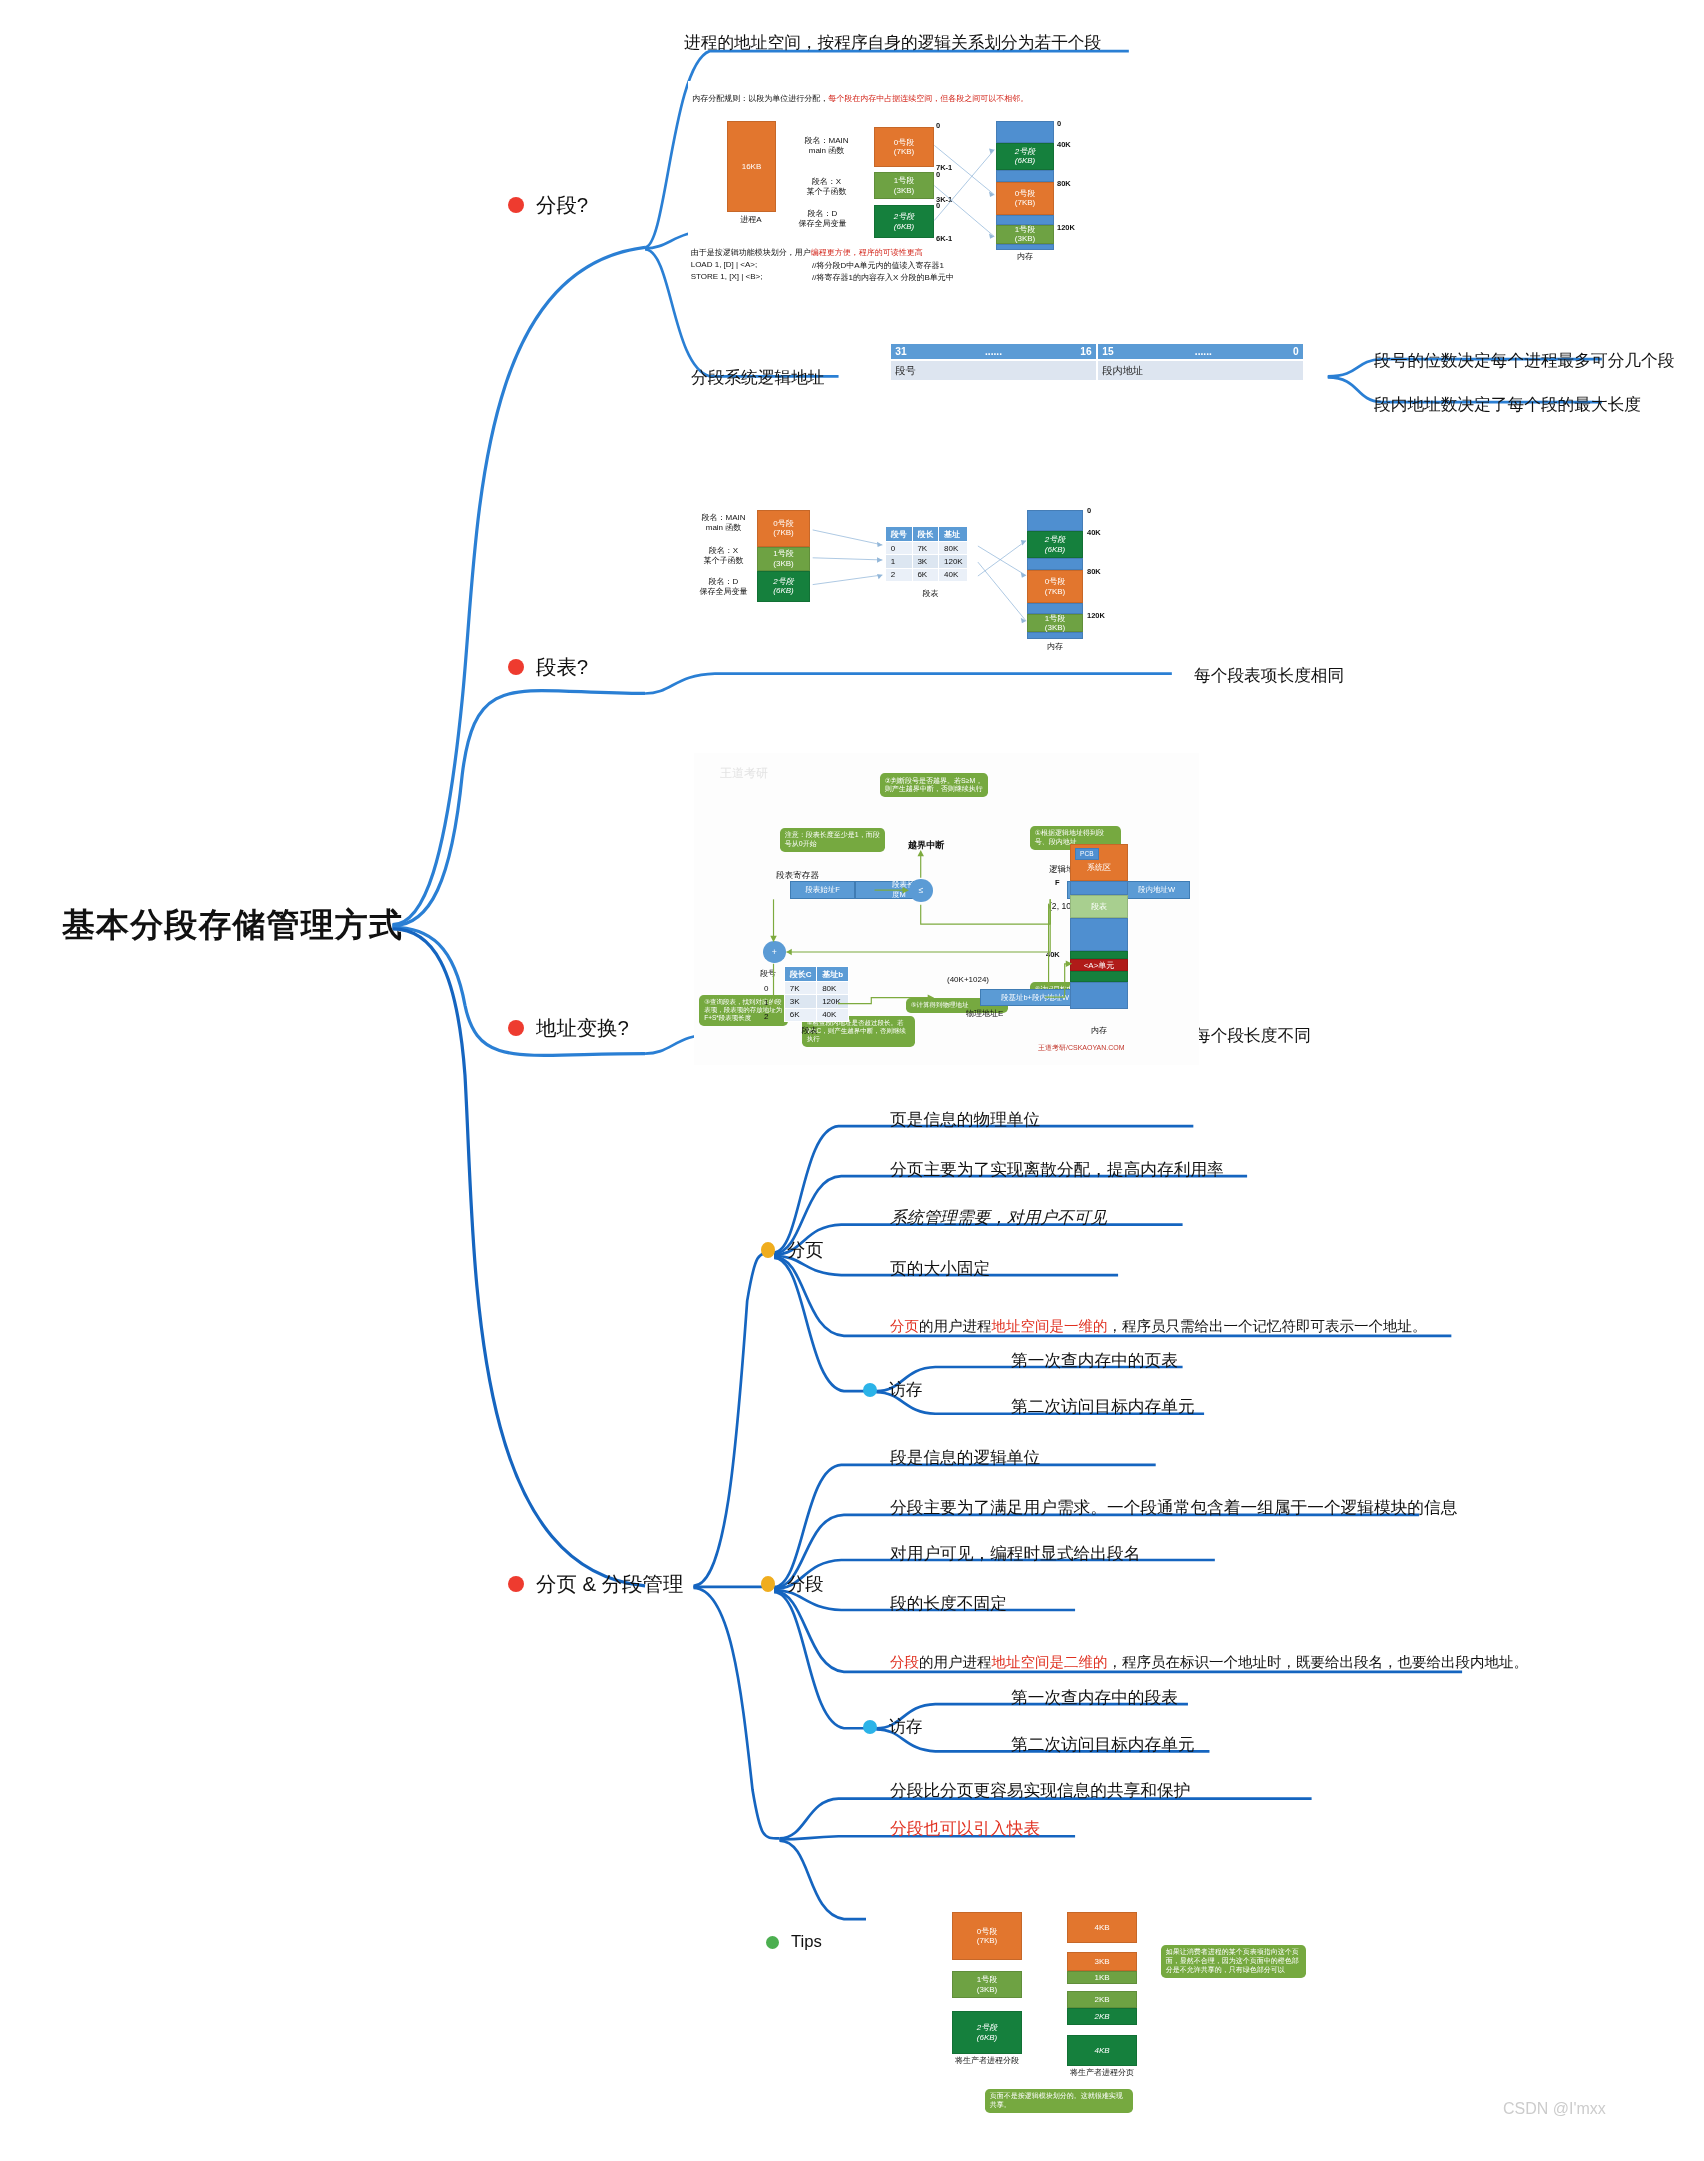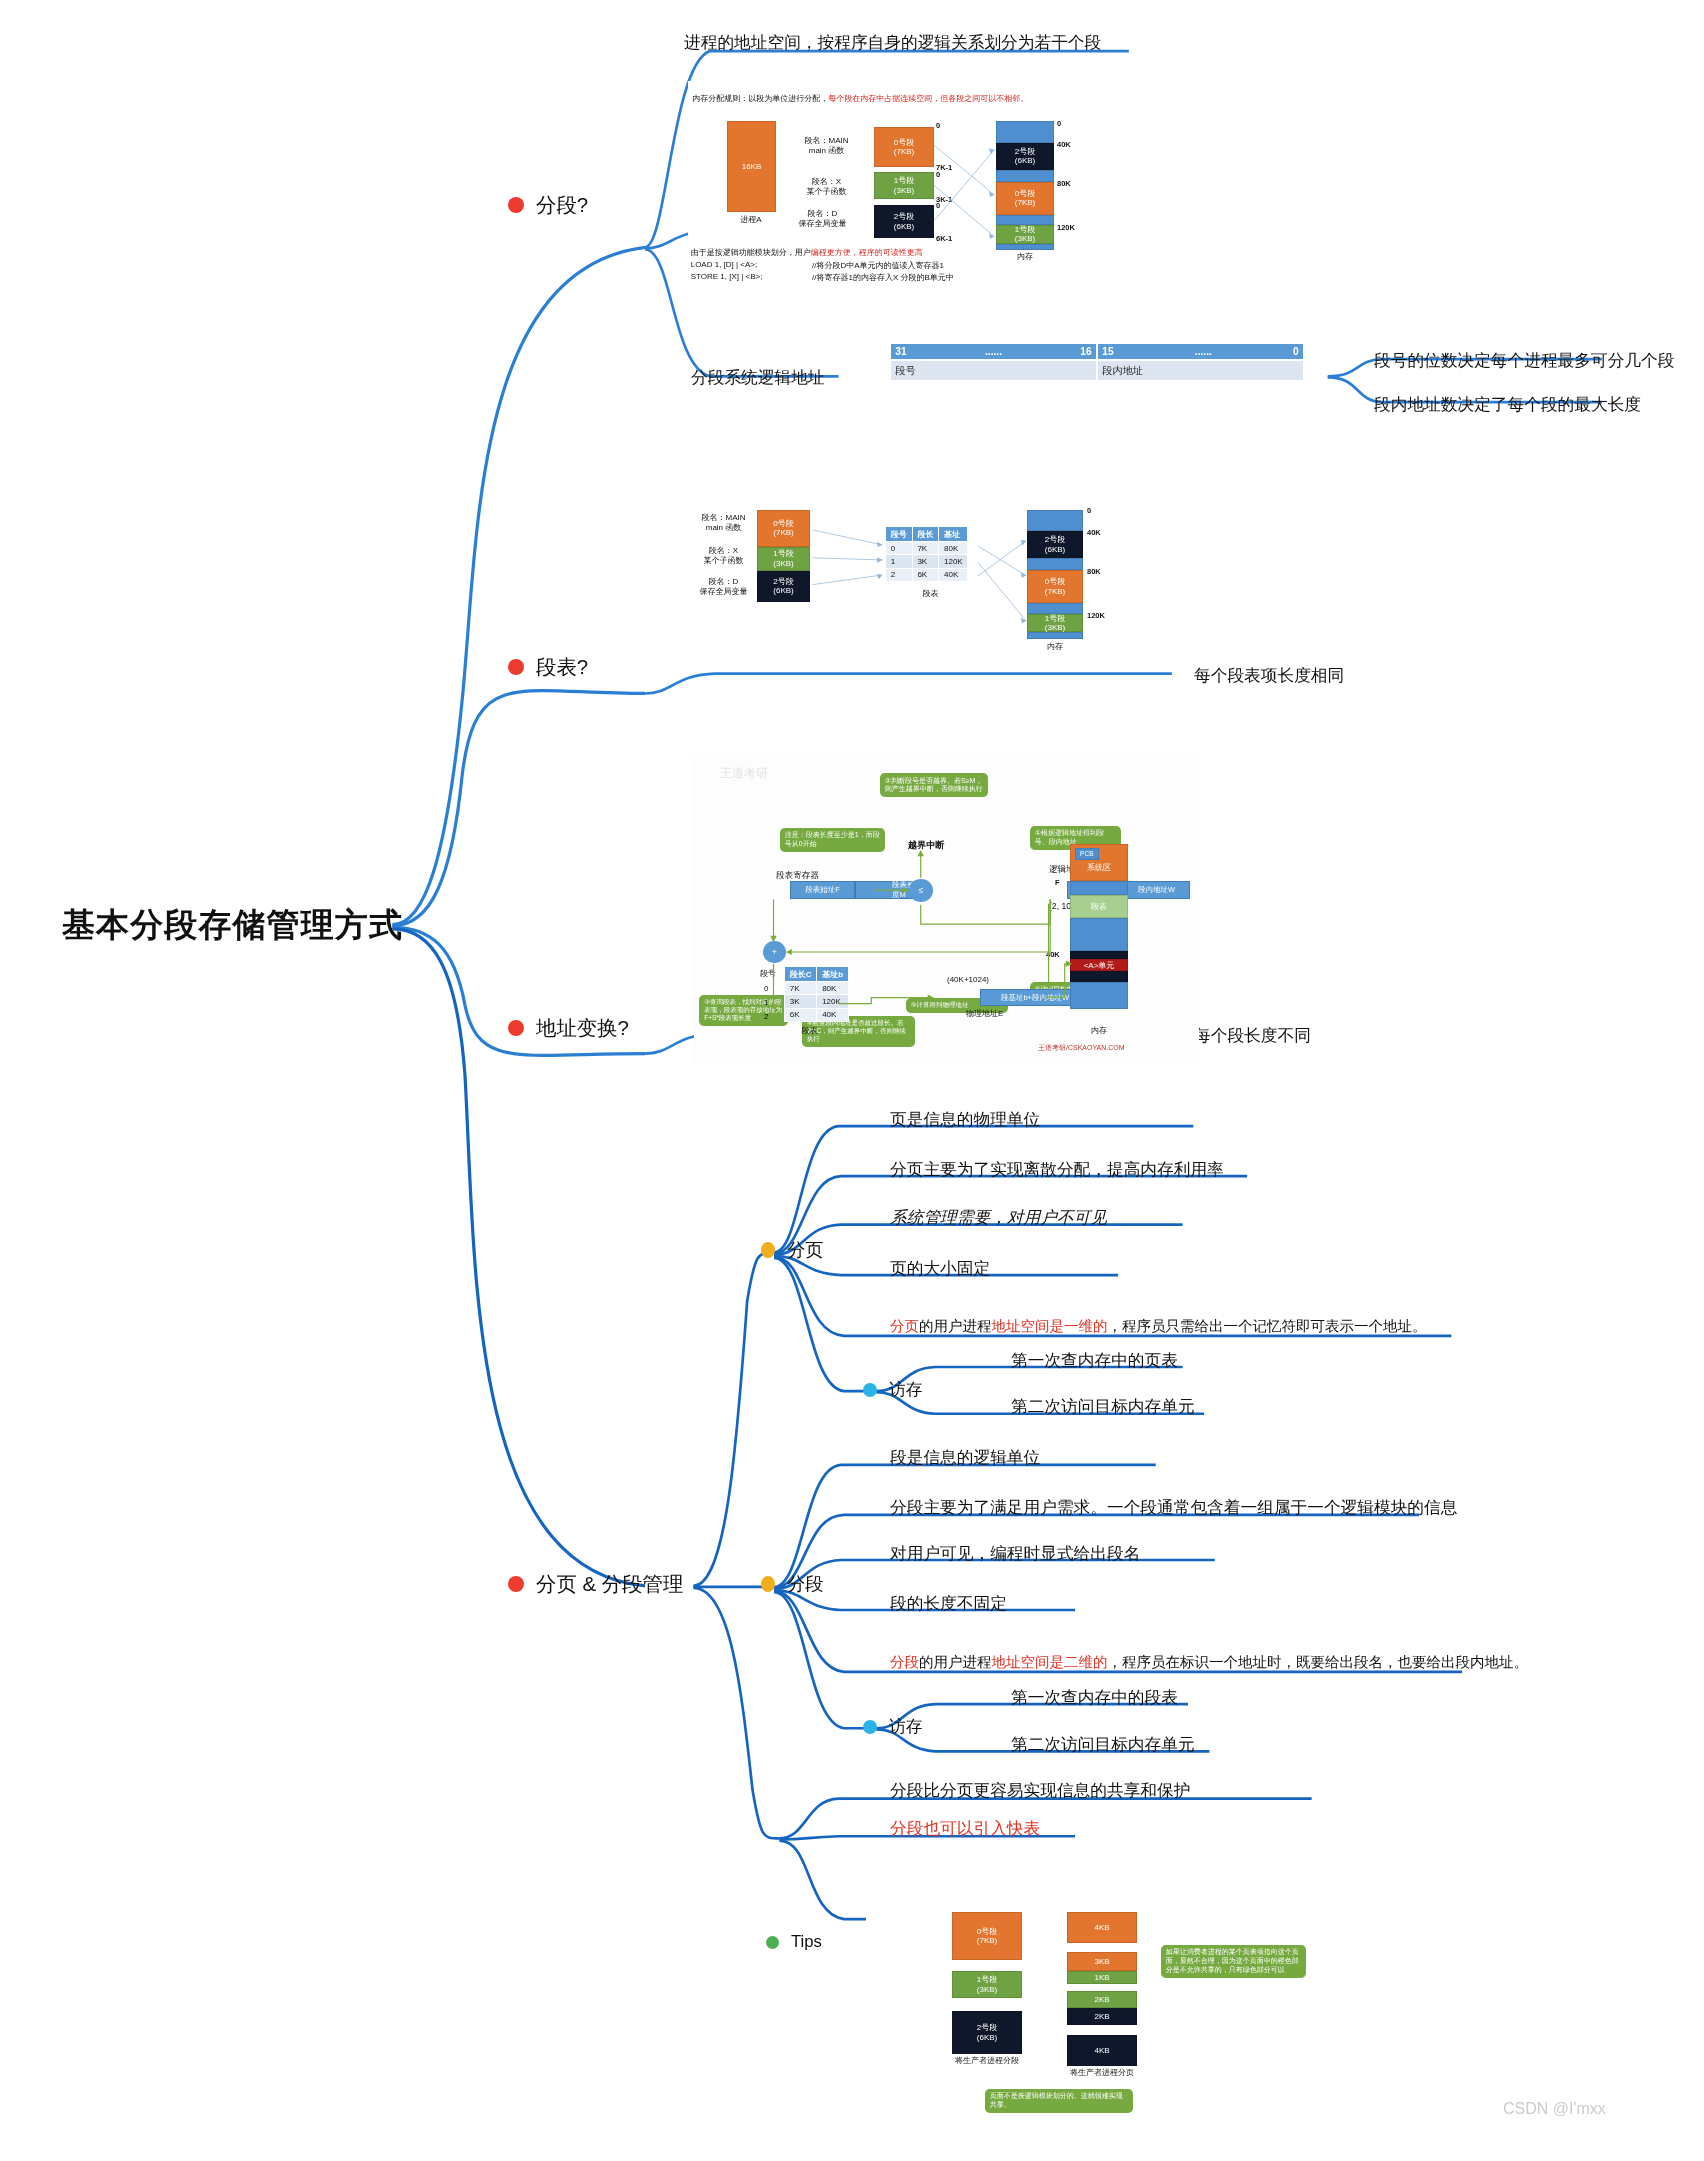--- a/index.html
+++ b/index.html
@@ -39,21 +39,21 @@
   .panel { position:absolute; background:#fff; }
 
   .d-cap { font-size:8px; color:#111; }
   .d-cap-rd { color:#d3261b; }
 
   
   .seg { color:#fff; display:flex; flex-direction:column; align-items:center;
          justify-content:center; font-size:8px; line-height:1.15; border:0.5px solid rgba(0,0,0,.12); }
   .seg.orange { background:#e2762e; }
   .seg.green  { background:#6ea243; }
-  .seg.purple { background:#0f172a; }
+  .seg.purple { background:#15803d;font-style:italic; }
   .seg.blue   { background:#4f8fd0; }
   .seg.red    { background:#b01b19; }
   .seg.lgreen { background:#a8cf8f; }
 
   .tick { position:absolute; font-size:7.5px; color:#111; font-weight:bold; }
   .lbl  { position:absolute; font-size:8px; color:#111; line-height:1.25; text-align:center;}
   .lbl.c{ text-align:center; }
 
   
   table.dt { border-collapse:collapse; font-size:8px; }

